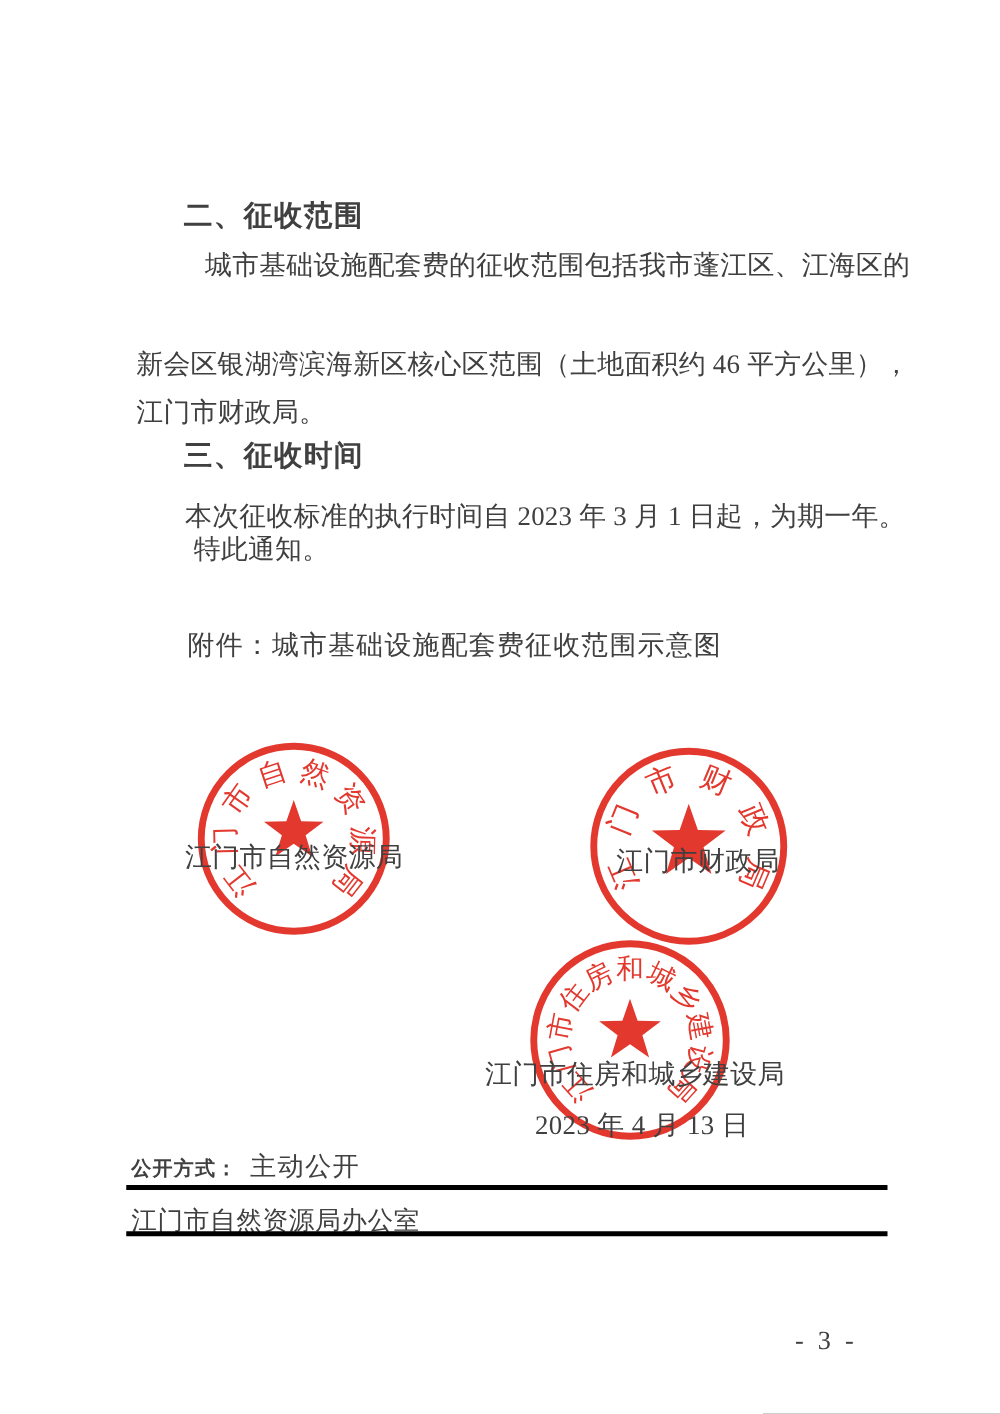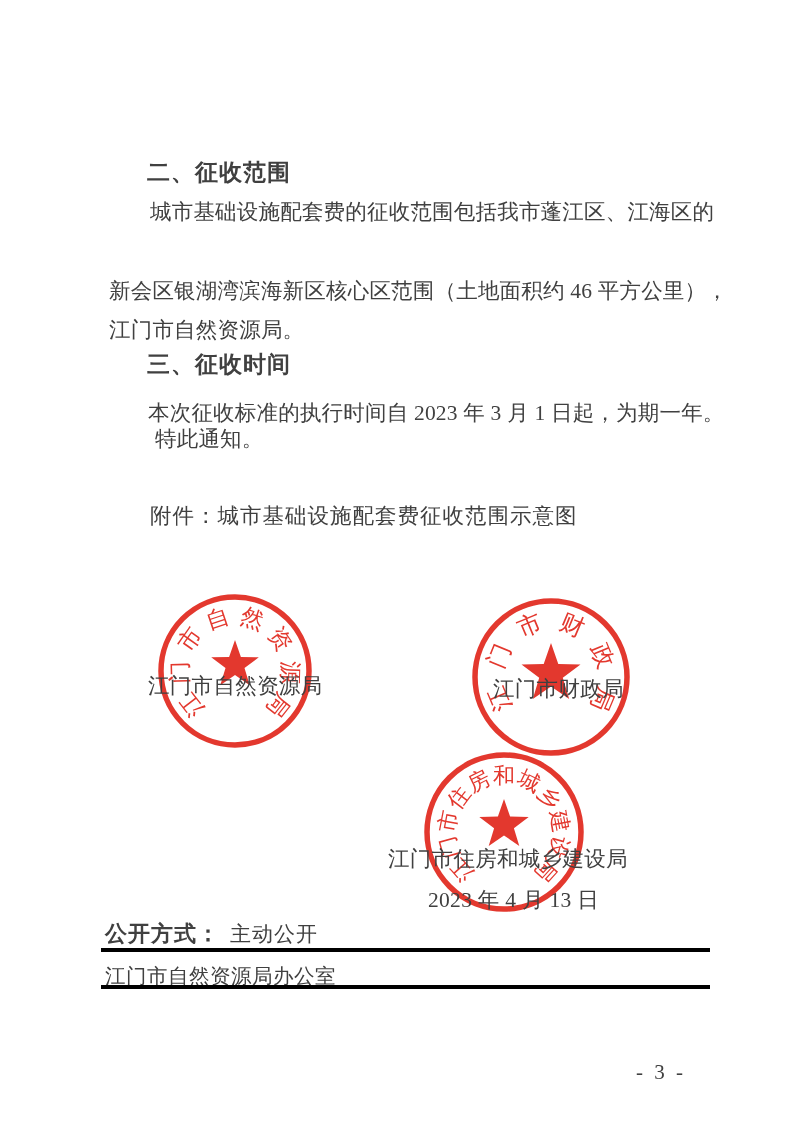--- a/index.html
+++ b/index.html
@@ -46,21 +46,21 @@
     width:605px;
     display:flex;
     justify-content:space-between;
     font-size:20.5px;
     letter-spacing:0.5px;
     flex-direction:column;
   }
   .disclosure-label{
     font-family:Liberation Sans, sans-serif;
     font-weight:bold;
-    font-size:22px;
+    font-size:16px;
     letter-spacing:1px;
   }
   .disclosure-value{
     font-size:21px;
     letter-spacing:1px;
     margin-left:10px;
   }
   .pagenum{
     font-size:21px;
     letter-spacing:3px;
@@ -68,23 +68,23 @@
   .attach{
     letter-spacing:1px;
   }
 </style>
 </head>
 <body>
 
 <div class="page">
 
   <div class="abs heading" style="left:147px;top:157px;">二、征收范围</div>
-  <div class="abs bodyline" style="left:150px;top:197px;">城市基础设施配套费的征收范围包括我市蓬江区、江海区的</div>
+  <div class="abs bodyline" style="left:164px;top:197px;">城市基础设施配套费的征收范围包括我市蓬江区、江海区的</div>
   <div class="abs bodyline" style="left:109px;top:276px;">新会区银湖湾滨海新区核心区范围（土地面积约 46 平方公里），</div>
-  <div class="abs bodyline" style="left:109px;top:315px;">江门市自然资源局。</div>
+  <div class="abs bodyline" style="left:109px;top:315px;">江门市财政局。</div>
 
   <div class="abs heading" style="left:147px;top:349px;">三、征收时间</div>
   <div class="abs bodyline" style="left:148px;top:398px;">本次征收标准的执行时间自 2023 年 3 月 1 日起，为期一年。</div>
   <div class="abs bodyline" style="left:155px;top:424px;">特此通知。</div>
 
   <div class="abs bodyline attach" style="left:150px;top:501px;">附件：城市基础设施配套费征收范围示意图</div>
 
   <div class="seal" style="left: 153px; top: 589px; width: 164px; height: 164px;"><svg viewBox="0 0 164 164" width="164" height="164">
         <circle cx="82" cy="82" r="74" fill="none" stroke="#e02318" stroke-width="5.5"></circle>
         <path d="M82.0 51.0L87.9 67.9L105.8 68.3L91.5 79.1L96.7 96.2L82.0 86.0L67.3 96.2L72.5 79.1L58.2 68.3L76.1 67.9Z" fill="#e02318"></path>

